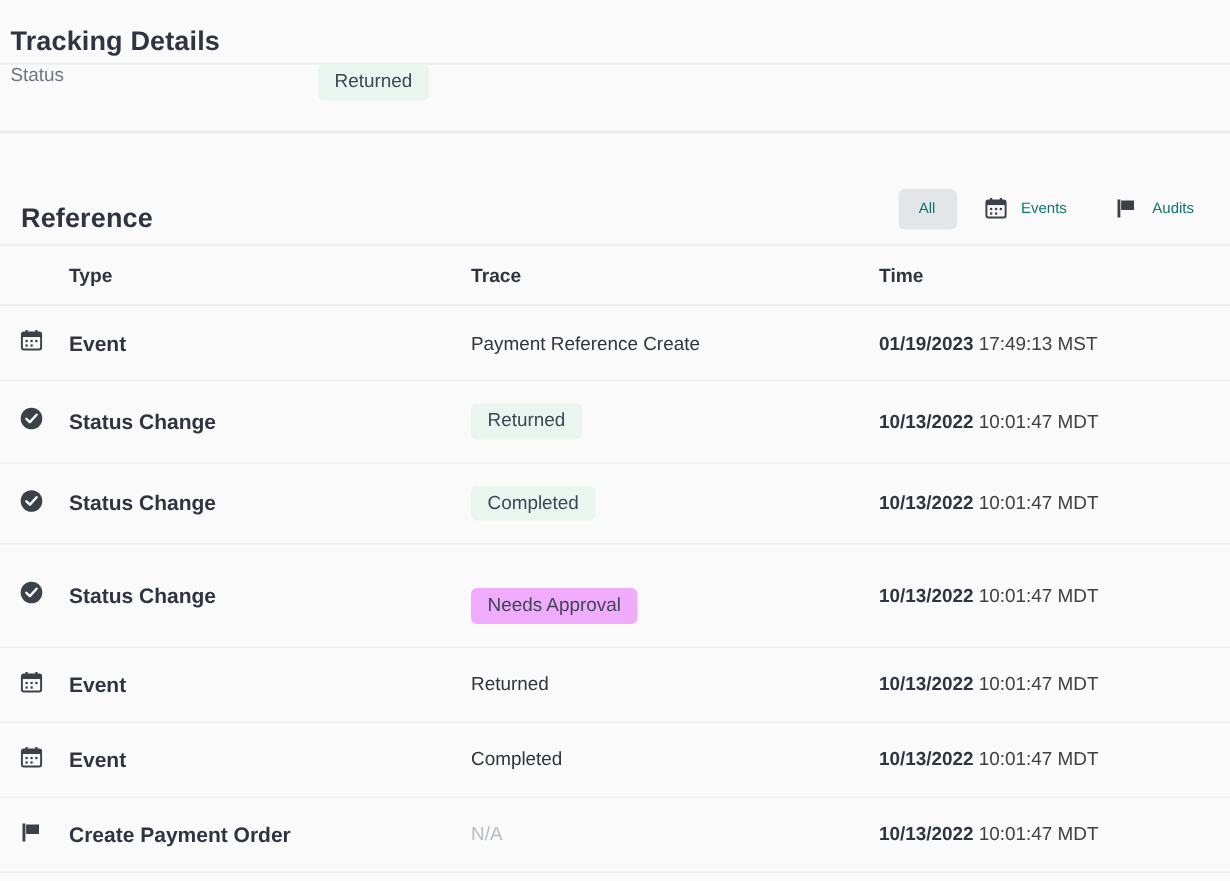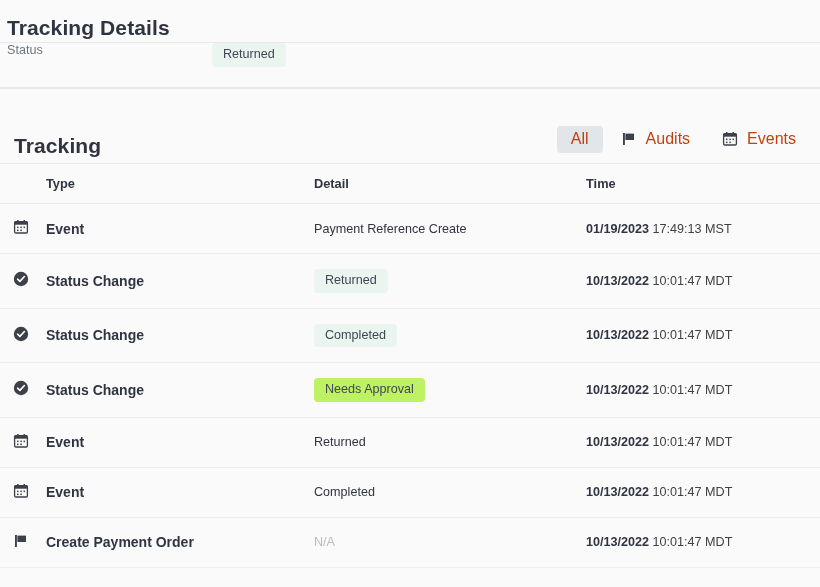--- a/index.html
+++ b/index.html
@@ -11,21 +11,21 @@
     width: 820px;
     height: 587px;
     background: #fafafb;
     font-family: "Liberation Sans", sans-serif;
     color: #2f3440;
     overflow: hidden;
   }
 
   
   .section-title {
-    font-size: 21px;
+    font-size: 18px;
     font-weight: bold;
     color: #2f3440;
     padding: 0 0 0 7px;
     letter-spacing: 0.1px;
     margin-top: 13px;
   }
   #tracking-title-wrap {
     height: 42px;
     display: flex;
     align-items: center;
@@ -57,42 +57,42 @@
   
   .badge {
     display: inline-block;
     padding: 5px 11px 6px 11px;
     border-radius: 4px;
     font-size: 12.6px;
     line-height: 1;
     white-space: nowrap;
   }
   .badge-green { background: #e9f5ee; color: #3e4654; }
-  .badge-blue  { background: #bef264; color: #3e4654; }
+  .badge-blue  { background: #f0abfc; color: #3e4654; margin-top: 14px; }
 
   
   #timeline-section { margin-top: 26px; }
   #timeline-head {
     height: 48px;
     display: flex;
     align-items: center;
     padding: 0 10px 0 7px;
   }
   #timeline-title { flex: 1 1 auto; }
 
   .filters { display: flex; align-items: center; gap: 4px; }
   .filter-btn {
     display: flex;
     align-items: center;
     gap: 9px;
     height: 27px;
     padding: 0 14px;
     border-radius: 4px;
-    font-size: 16px;
-    color: #c2410c;
+    font-size: 10px;
+    color: #0f766e;
     background: transparent;
     border: none;
     cursor: pointer;
     font-family: "Liberation Sans", sans-serif;
   }
   .filter-btn.active { background: #e3e6e8; }
 
   
   table.timeline {
     width: 100%;
@@ -153,70 +153,70 @@
 
   <div class="hrule"></div>
 
 
   <div class="hrule"></div>
 </div>
 
 <div id="timeline-section">
 
   <div id="timeline-head">
-    <div id="timeline-title" class="section-title">Tracking</div>
+    <div id="timeline-title" class="section-title">Reference</div>
 
     <div class="filters">
 
       <button class="filter-btn active">
         <span>All</span>
-      </button>
-
-      <button class="filter-btn">
-        <span class="icon-box">
-          <svg width="16" height="16" viewBox="0 0 16 16">
-            <rect x="2" y="2" width="1.9" height="12" fill="#3c4149"></rect>
-            <path d="M4.4 2.6 H13 V9.0 H4.4 Z" fill="#3c4149"></path>
-          </svg>
-        </span>
-        <span>Audits</span>
       </button>
 
       <button class="filter-btn">
         <span class="icon-box">
           <svg width="16" height="16" viewBox="0 0 16 16">
             <rect x="1.6" y="2.6" width="12.8" height="11.4" rx="1.2" fill="none" stroke="#3c4149" stroke-width="1.3"></rect>
             <rect x="1.6" y="2.6" width="12.8" height="3.1" fill="#3c4149"></rect>
             <rect x="4.0" y="1.0" width="1.5" height="2.6" fill="#3c4149"></rect>
             <rect x="10.5" y="1.0" width="1.5" height="2.6" fill="#3c4149"></rect>
             <rect x="4.0" y="7.6" width="1.5" height="1.5" fill="#3c4149"></rect>
             <rect x="7.3" y="7.6" width="1.5" height="1.5" fill="#3c4149"></rect>
             <rect x="10.5" y="7.6" width="1.5" height="1.5" fill="#3c4149"></rect>
             <rect x="4.0" y="10.6" width="1.5" height="1.5" fill="#3c4149"></rect>
             <rect x="7.3" y="10.6" width="1.5" height="1.5" fill="#3c4149"></rect>
           </svg>
         </span>
         <span>Events</span>
       </button>
 
+      <button class="filter-btn">
+        <span class="icon-box">
+          <svg width="16" height="16" viewBox="0 0 16 16">
+            <rect x="2" y="2" width="1.9" height="12" fill="#3c4149"></rect>
+            <path d="M4.4 2.6 H13 V9.0 H4.4 Z" fill="#3c4149"></path>
+          </svg>
+        </span>
+        <span>Audits</span>
+      </button>
+
     </div>
   </div>
 
   <table class="timeline">
     <colgroup>
       <col class="c-icon">
         <col class="c-type">
         <col class="c-detail">
         <col class="c-time">
     </colgroup>
     <thead>
       <tr>
         <th></th>
         <th>Type</th>
-        <th>Detail</th>
+        <th>Trace</th>
         <th>Time</th>
       </tr>
     </thead>
     <tbody id="timeline-body">
         <tr>
           <td class="cell-icon"><span class="icon-box"><svg width="16" height="16" viewBox="0 0 16 16">
                 <rect x="1.6" y="2.6" width="12.8" height="11.4" rx="1.2" fill="none" stroke="#3c4149" stroke-width="1.3"></rect>
                 <rect x="1.6" y="2.6" width="12.8" height="3.1" fill="#3c4149"></rect>
                 <rect x="4.0" y="1.0" width="1.5" height="2.6" fill="#3c4149"></rect>
                 <rect x="10.5" y="1.0" width="1.5" height="2.6" fill="#3c4149"></rect>

